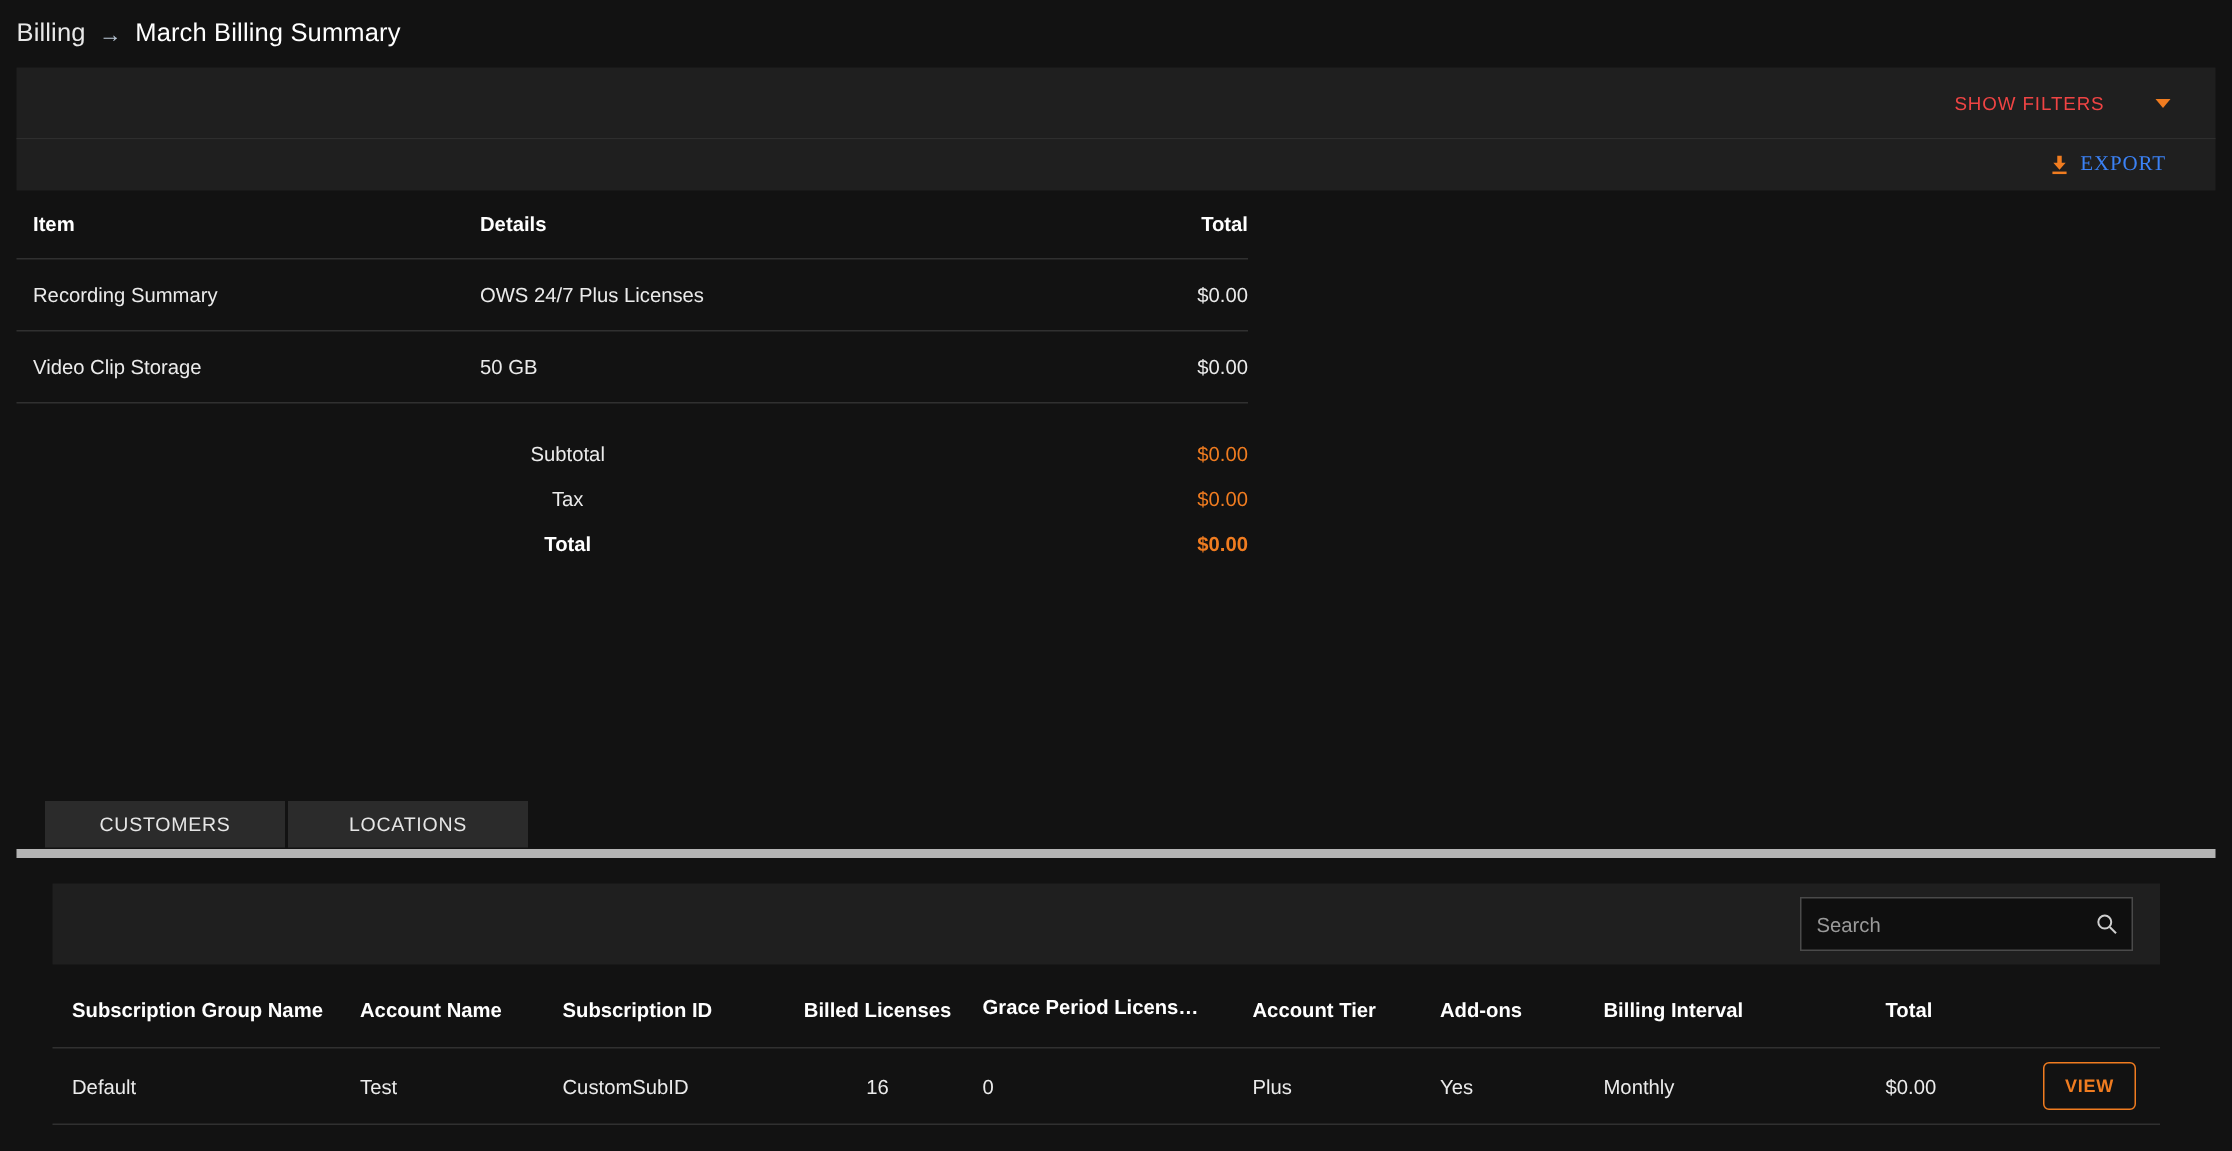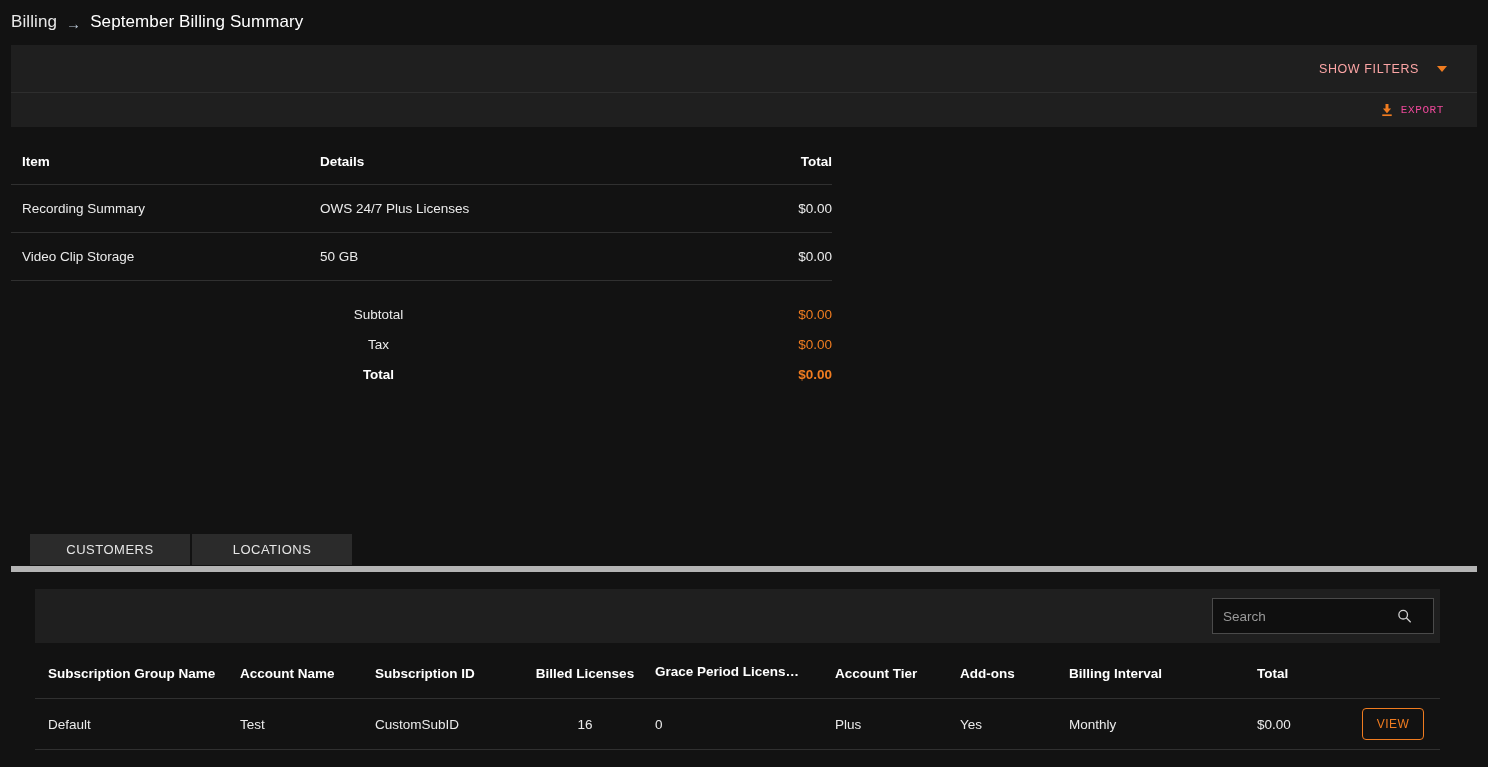--- a/index.html
+++ b/index.html
@@ -51,59 +51,59 @@
     border-bottom: 1px solid #2e2e2e;
   }
   .toolbar-export {
     top: 93px;
     height: 34px;
   }
 
   .filter-btn {
     display: flex;
     align-items: center;
-    gap: 18px;
-    color: #fca5a5;
+    gap: 34px;
+    color: #ef4444;
     font-size: 12.5px;
     font-weight: 500;
     letter-spacing: .6px;
     padding-right: 30px;
     cursor: pointer;
     background: none;
     border: none;
     font-family: inherit;
   }
   .chevron-down {
     width: 0; height: 0;
     border-left: 5.5px solid transparent;
     border-right: 5.5px solid transparent;
     border-top: 6px solid #f07c20;
   }
 
   .export-btn {
     display: flex;
     align-items: center;
     gap: 7px;
-    color: #ec4899;
-    font-size: 11px;
+    color: #3b82f6;
+    font-size: 14px;
     font-weight: 500;
     letter-spacing: .6px;
     padding-right: 33px;
     cursor: pointer;
     background: none;
     border: none;
-    font-family: Liberation Mono, monospace;
+    font-family: Liberation Serif, serif;
   }
   .dl-icon { width: 14px; height: 14px; display: block; }
 
   
   .summary {
     position: absolute;
     left: 11px;
-    top: 138px;
+    top: 126px;
     width: 821px;
   }
   .summary-row {
     display: flex;
     align-items: center;
     height: 48px;
     border-bottom: 1px solid #303030;
     font-size: 13.5px;
     color: #ebebeb;
   }
@@ -196,21 +196,20 @@
   .search-input {
     width: 100%;
     height: 100%;
     background: #0f0f0f;
     border: 1px solid #4a4a4a;
     color: #8b5cf6;
     font-size: 13.5px;
     font-family: inherit;
     padding: 0 30px 0 10px;
     outline: none;
-    margin-left: 12px;
   }
   .search-input::placeholder { color: #9a9a9a; }
   .search-icon {
     position: absolute;
     right: 10px;
     top: 50%;
     transform: translateY(-50%);
     width: 15px; height: 15px;
     pointer-events: none;
   }
@@ -250,33 +249,33 @@
                text-overflow: ellipsis; white-space: nowrap; }
 
   .view-btn {
     width: 62px;
     height: 32px;
     border: 1px solid #f07c20;
     border-radius: 4px;
     background: transparent;
     color: #f07c20;
     font-size: 12px;
-    font-weight: 400;
+    font-weight: 700;
     letter-spacing: .5px;
     cursor: pointer;
     font-family: inherit;
   }
 </style>
 </head>
 <body>
 
 <div class="breadcrumb">
   <span class="crumb-link">Billing</span>
   <span class="crumb-arrow">→</span>
-  <span class="crumb-current">September Billing Summary</span>
+  <span class="crumb-current">March Billing Summary</span>
 </div>
 
 <div class="toolbar toolbar-filters">
   <button class="filter-btn">
     <span>SHOW FILTERS</span>
     <span class="chevron-down"></span>
   </button>
 </div>
 
 <div class="toolbar toolbar-export">

